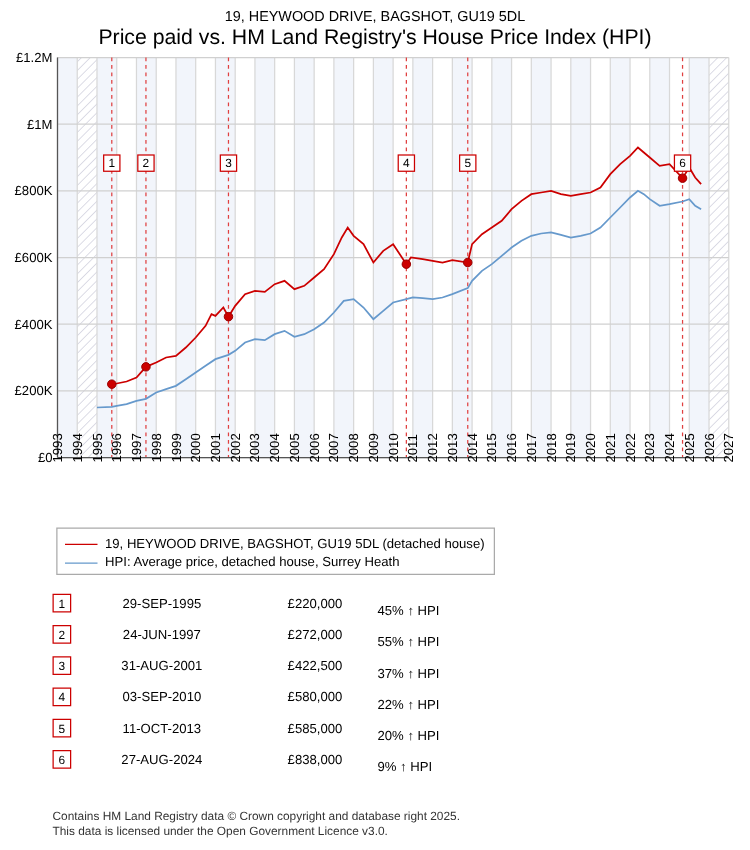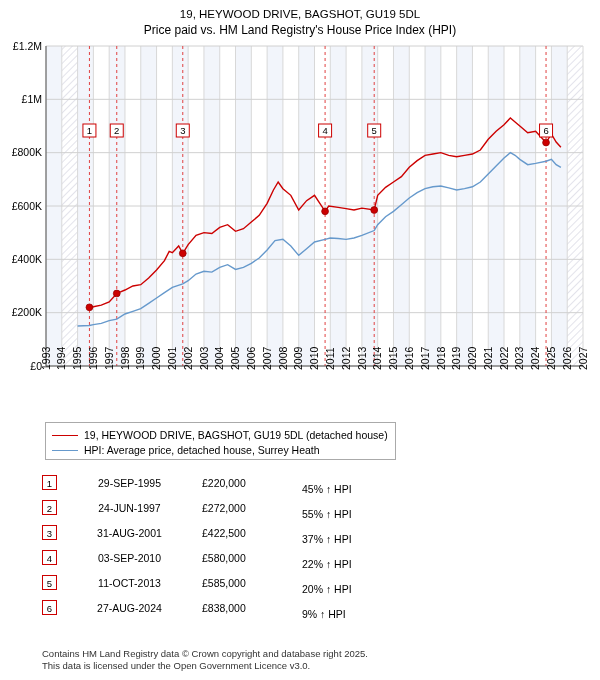--- a/index.html
+++ b/index.html
@@ -17,21 +17,21 @@
   }
   #title-block {
     text-align: center;
     padding-top: 6px;
   }
   #title-line1 {
     font-size: 11.5px;
     line-height: 16px;
   }
   #title-line2 {
-    font-size: 12px;
+    font-size: 17px;
     line-height: 16px;
   }
   #chart-area {
     position: absolute;
     left: 0;
     top: 40px;
     width: 600px;
     height: 330px;
   }
   #legend {
@@ -85,21 +85,21 @@
     box-sizing: border-box;
     flex: 0 0 auto;
   }
   .sale-date {
     width: 145px;
     text-align: center;
     flex: 0 0 auto;
   }
   .sale-price {
     width: 100px;
-    text-align: left;
+    text-align: center;
     flex: 0 0 auto;
   }
   .sale-hpi {
     width: 120px;
     text-align: left;
     flex: 0 0 auto;
     margin-top: 12px;
   }
   #footer {
     position: absolute;

